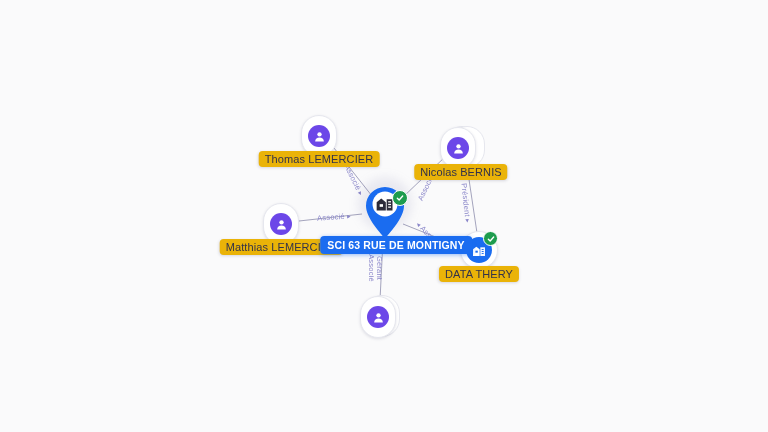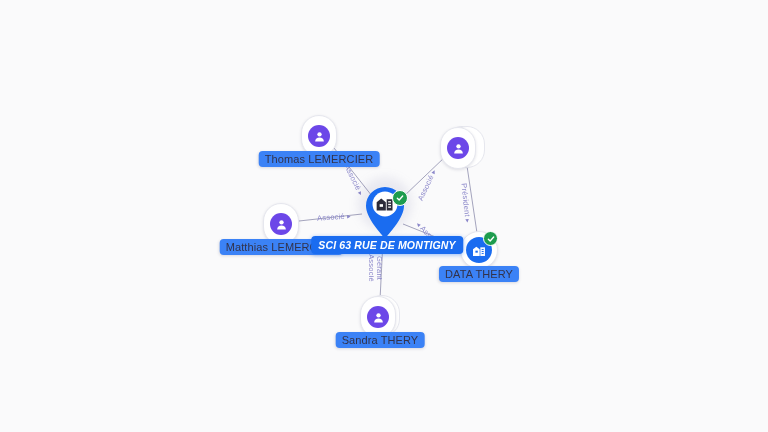--- a/index.html
+++ b/index.html
@@ -79,21 +79,21 @@
     position:absolute;width:13px;height:13px;border-radius:50%;
     background:#1d9c4e;border:1.5px solid #ffffff;
     display:flex;align-items:center;justify-content:center;
     z-index:5;
   }
   .badge-check svg{width:8px;height:8px;display:block;}
 
   
   .label{
     position:absolute;transform:translate(-50%,0);
-    background:#3b82f6;
+    background:#eab308;
     border-radius:4px;
     padding:2px 6px;
     font-size:11px;
     color:#32324a;
     white-space:nowrap;
     box-shadow:0 1px 3px rgba(40,40,80,.16);
     letter-spacing:.1px;
   }
   .label.primary{
     background:#1a6cf0;
@@ -177,20 +177,21 @@
   <div class="node stack" style="left:458px;top:148px;">
     <div class="person-card">
       <div class="avatar-circle">
         <svg viewBox="0 0 24 24" fill="#ffffff">
             <circle cx="12" cy="8" r="4"></circle>
             <path d="M4 21c0-4.4 3.6-7 8-7s8 2.6 8 7z"></path>
           </svg>
       </div>
     </div>
   </div>
+  <div class="label" style="left:461px;top:164px;">Nicolas BERNIS</div>
 
   <div class="node" style="left:281px;top:224px;">
     <div class="person-card">
       <div class="avatar-circle">
         <svg viewBox="0 0 24 24" fill="#ffffff">
             <circle cx="12" cy="8" r="4"></circle>
             <path d="M4 21c0-4.4 3.6-7 8-7s8 2.6 8 7z"></path>
           </svg>
       </div>
     </div>
@@ -200,21 +201,20 @@
   <div class="node stack stack2" style="left:378px;top:317px;">
     <div class="person-card">
       <div class="avatar-circle">
         <svg viewBox="0 0 24 24" fill="#ffffff">
             <circle cx="12" cy="8" r="4"></circle>
             <path d="M4 21c0-4.4 3.6-7 8-7s8 2.6 8 7z"></path>
           </svg>
       </div>
     </div>
   </div>
-  <div class="label" style="left:380px;top:332px;">Sandra THERY</div>
 
   <div class="node" style="left:479px;top:250px;">
     <div class="co-card">
       <div class="co-circle">
         <svg viewBox="0 0 24 24" fill="#ffffff">
           <path d="M3 21V11l5-4 5 4v10H3z"></path>
           <path d="M14 21V8h7v13h-7z" opacity="0.95"></path>
           <rect x="16" y="10.5" width="3" height="1.4" fill="#1a6cf0"></rect>
           <rect x="16" y="13.5" width="3" height="1.4" fill="#1a6cf0"></rect>
           <rect x="16" y="16.5" width="3" height="1.4" fill="#1a6cf0"></rect>
@@ -247,15 +247,15 @@
           <rect x="5.6" y="13.4" width="4" height="3.2" fill="#ffffff"></rect>
         </svg>
       </div>
       <div class="badge-check" style="left:30px;top:6px;width:14px;height:14px;">
         <svg viewBox="0 0 24 24" fill="none" stroke="#ffffff" stroke-width="4" stroke-linecap="round" stroke-linejoin="round">
           <path d="M4 12.5 L9.5 18 L20 6"></path>
         </svg>
       </div>
     </div>
   </div>
-  <div class="label primary" style="left:387px;top:236px;font-style:italic;">SCI 63 RUE DE MONTIGNY</div>
+  <div class="label primary" style="left:396px;top:236px;">SCI 63 RUE DE MONTIGNY</div>
 
 </div>
 
 </body></html>

